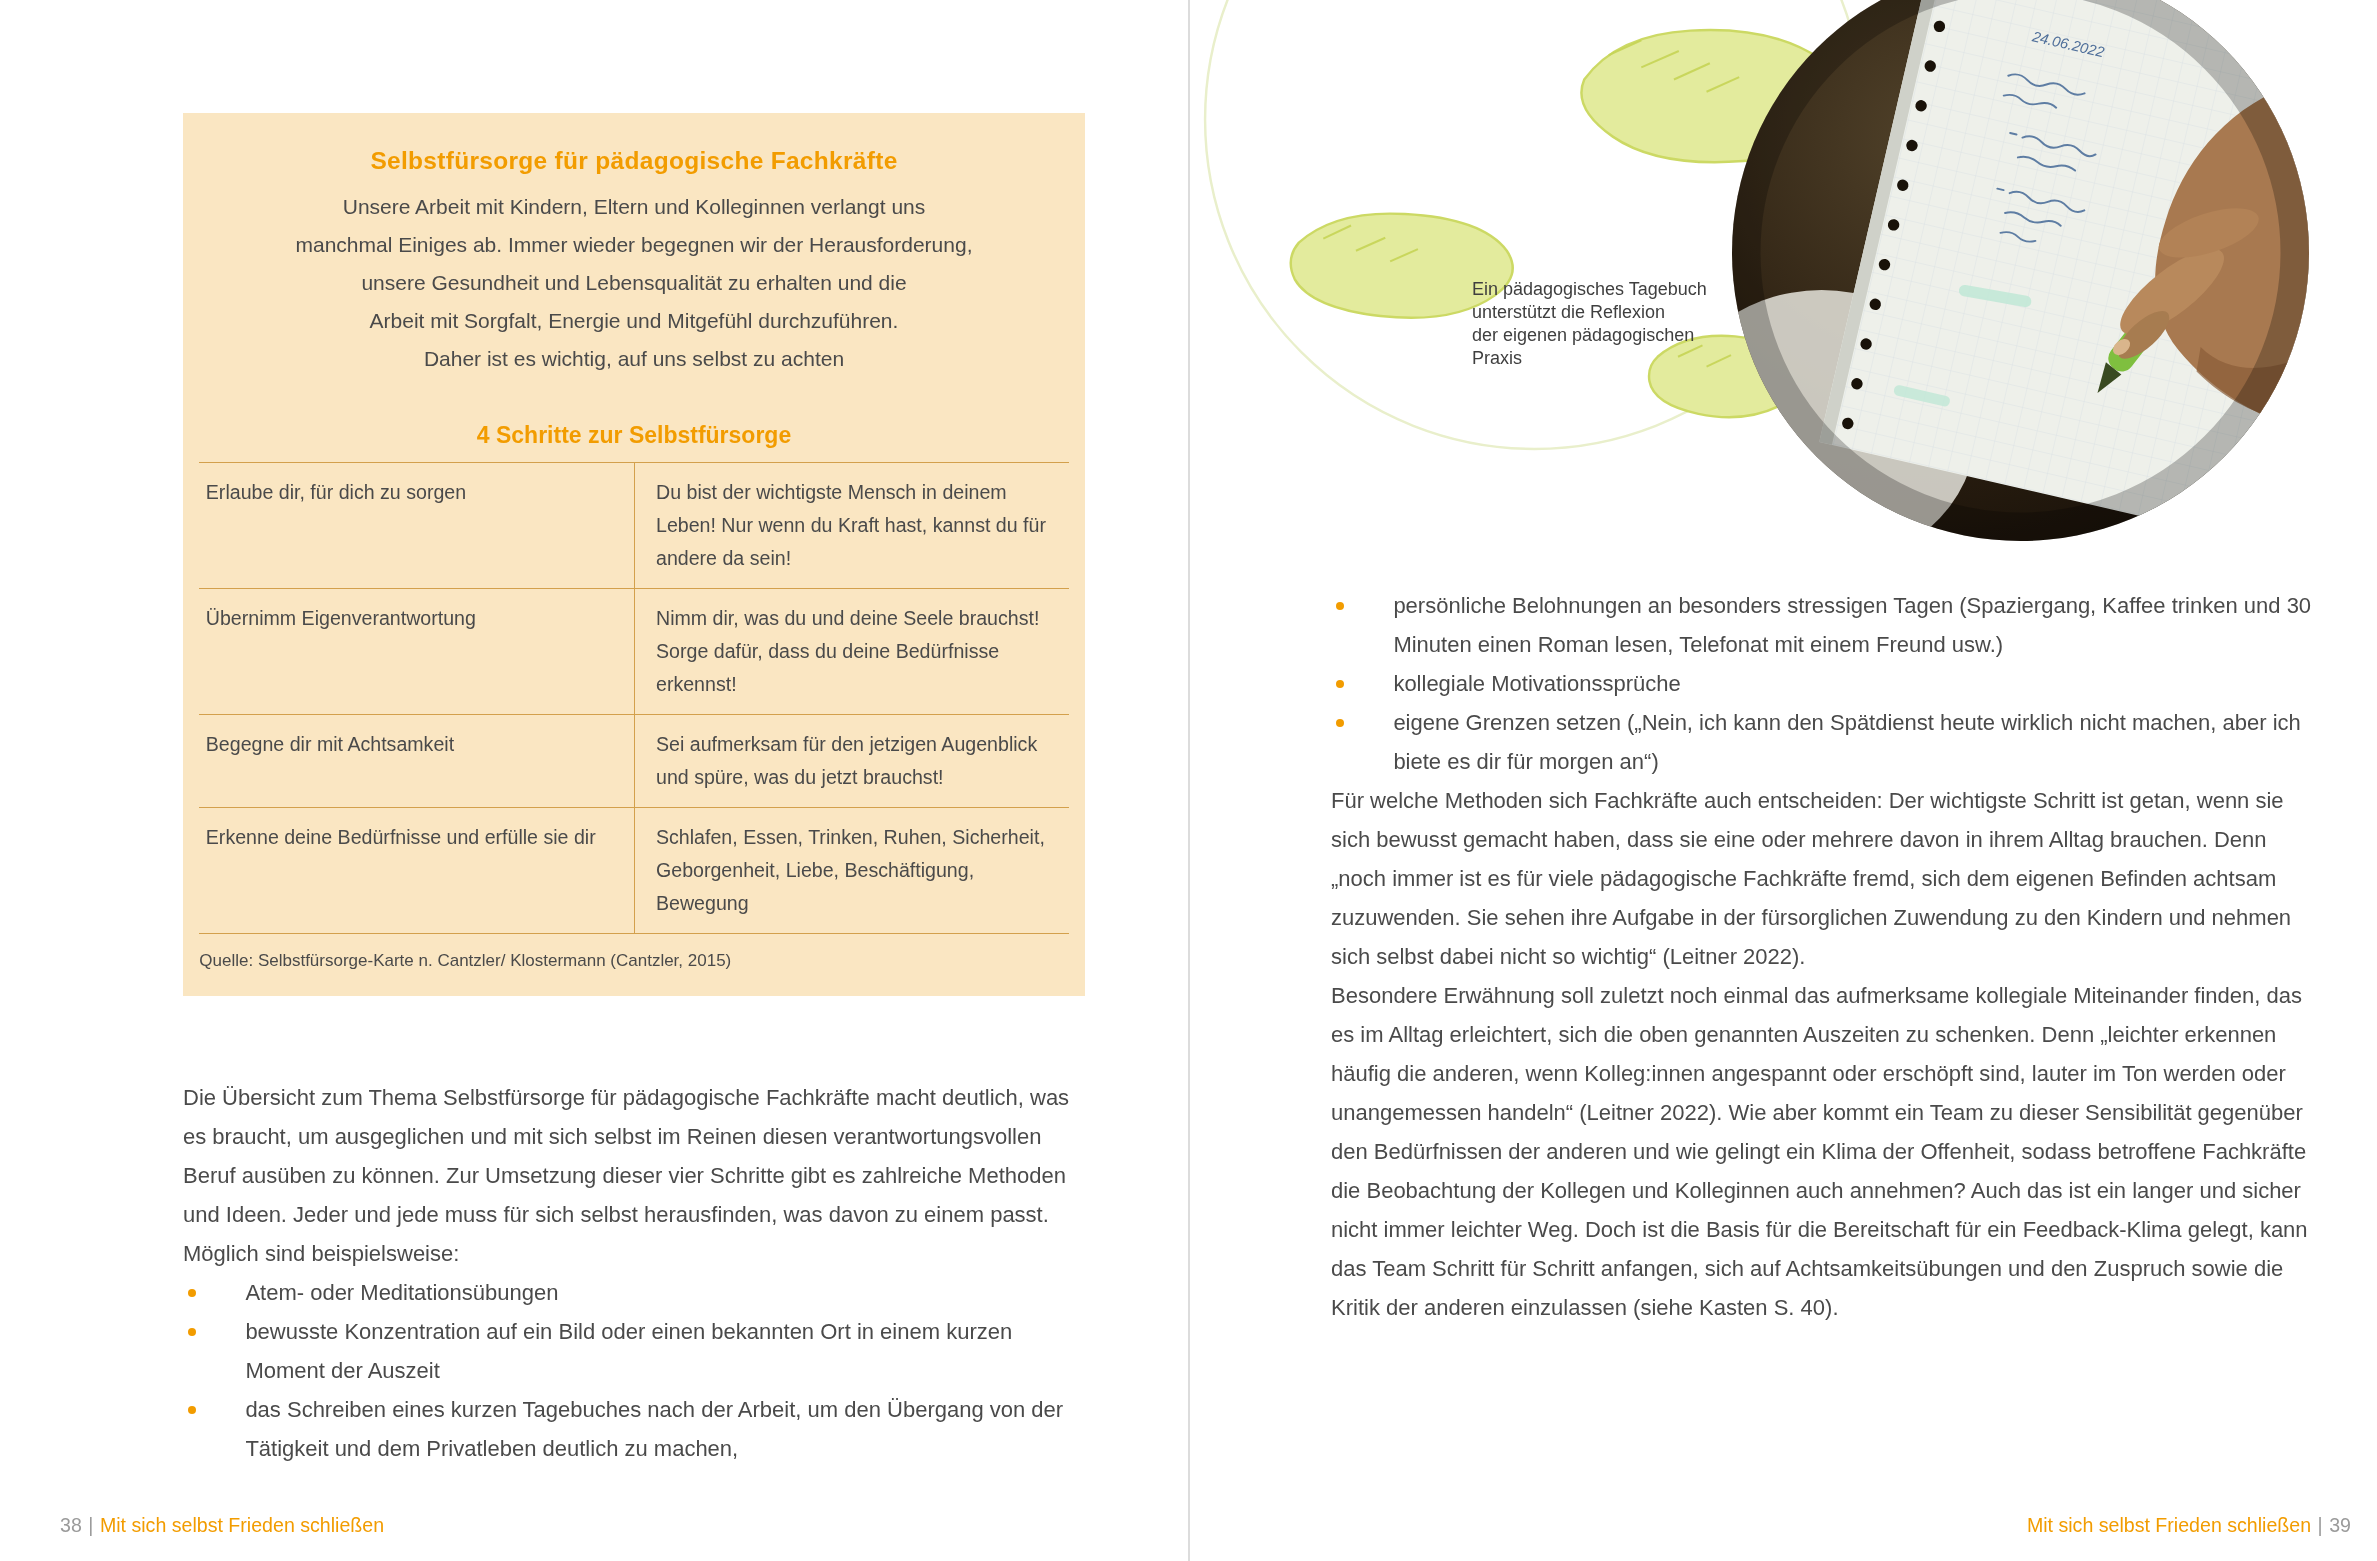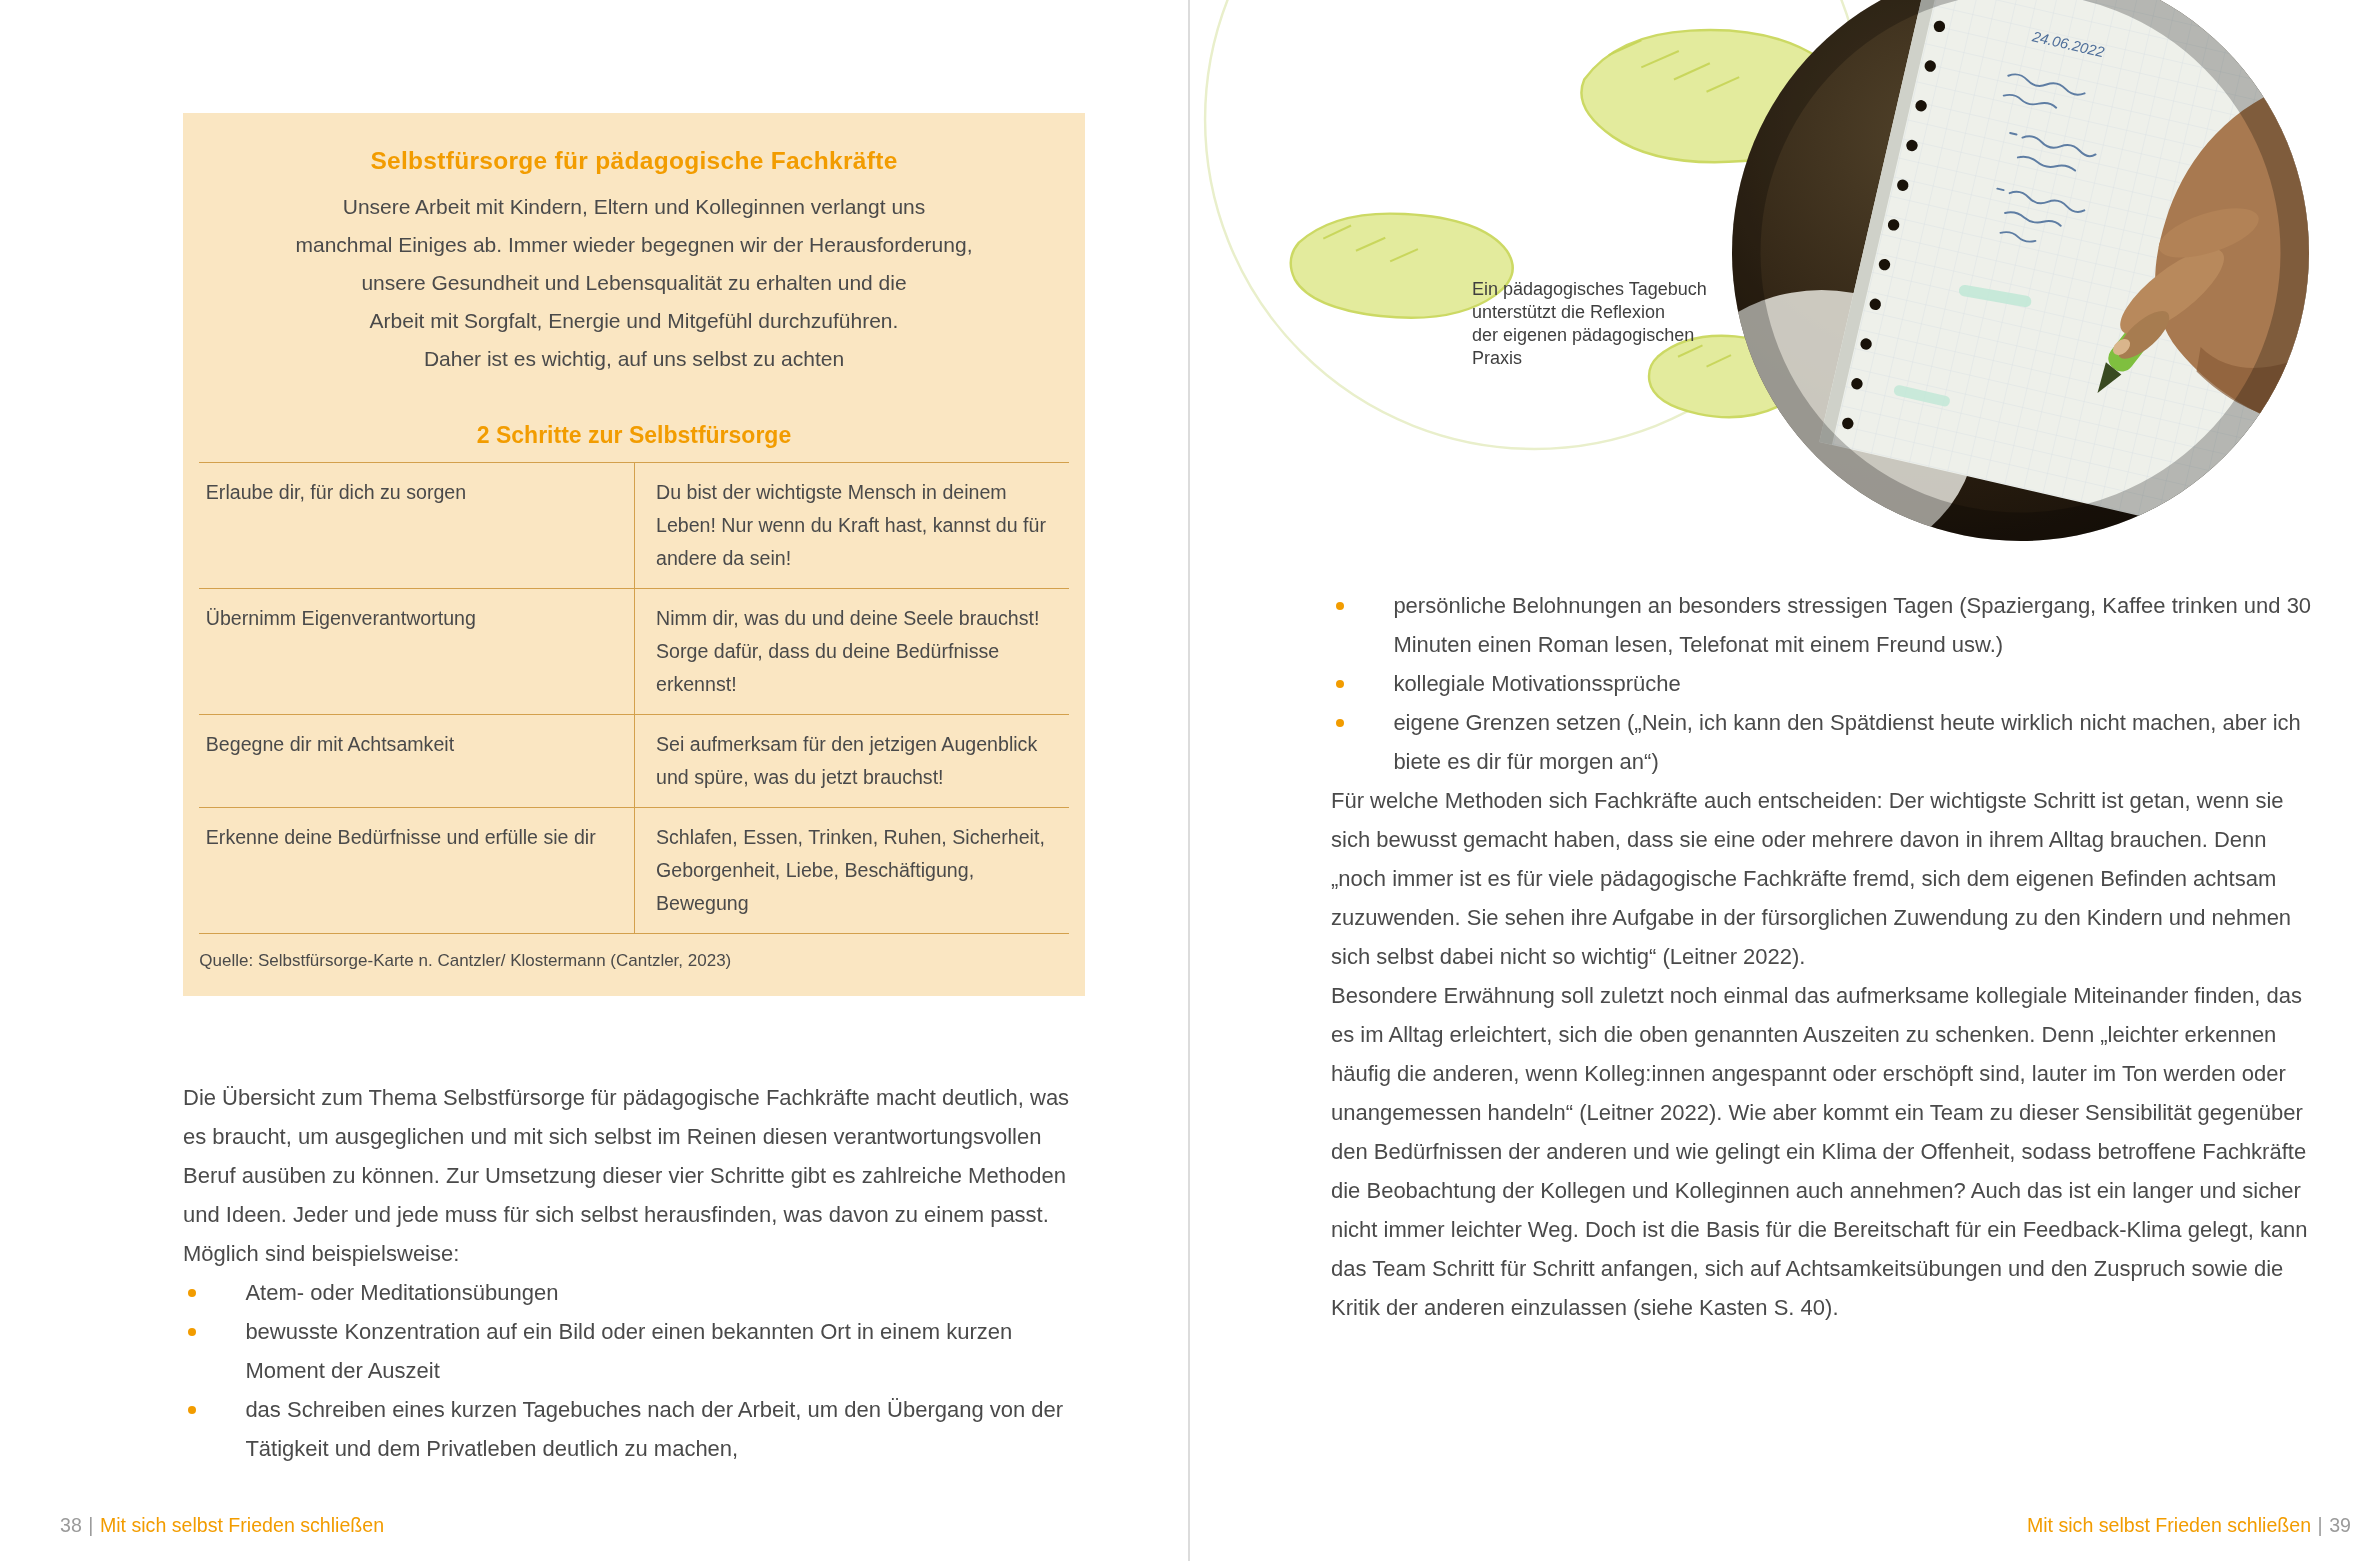--- a/index.html
+++ b/index.html
@@ -58,42 +58,42 @@
 
   <section>
 
     <div class="infobox">
       <h2 class="box-title">Selbstfürsorge für pädagogische Fachkräfte</h2>
       <p class="box-intro">Unsere Arbeit mit Kindern, Eltern und Kolleginnen verlangt uns
 manchmal Einiges ab. Immer wieder begegnen wir der Herausforderung,
 unsere Gesundheit und Lebensqualität zu erhalten und die
 Arbeit mit Sorgfalt, Energie und Mitgefühl durchzuführen.
 Daher ist es wichtig, auf uns selbst zu achten</p>
-      <h3 class="table-title">2 Schritte zur Selbstfürsorge</h3>
+      <h3 class="table-title">4 Schritte zur Selbstfürsorge</h3>
 
       <div class="stable">
         <div class="srow">
           <div class="cell">Erlaube dir, für dich zu sorgen</div>
           <div class="cell right">Du bist der wichtigste Mensch in deinem Leben! Nur wenn du Kraft hast, kannst du für andere da sein!</div>
         </div>
         <div class="srow">
           <div class="cell">Übernimm Eigenverantwortung</div>
           <div class="cell right">Nimm dir, was du und deine Seele brauchst! Sorge dafür, dass du deine Bedürfnisse erkennst!</div>
         </div>
         <div class="srow">
           <div class="cell">Begegne dir mit Achtsamkeit</div>
           <div class="cell right">Sei aufmerksam für den jetzigen Augenblick und spüre, was du jetzt brauchst!</div>
         </div>
         <div class="srow">
           <div class="cell">Erkenne deine Bedürfnisse und erfülle sie dir</div>
           <div class="cell right">Schlafen, Essen, Trinken, Ruhen, Sicherheit, Geborgenheit, Liebe, Beschäftigung, Bewegung</div>
         </div>
       </div>
 
-      <p class="source">Quelle: Selbstfürsorge-Karte n. Cantzler/ Klostermann (Cantzler, 2023)</p>
+      <p class="source">Quelle: Selbstfürsorge-Karte n. Cantzler/ Klostermann (Cantzler, 2015)</p>
     </div>
 
     <div class="body-copy left-body">
       <p>Die Übersicht zum Thema Selbstfürsorge für pädagogische Fachkräfte macht deutlich, was es braucht, um ausgeglichen und mit sich selbst im Reinen diesen verantwortungsvollen Beruf ausüben zu können. Zur Umsetzung dieser vier Schritte gibt es zahlreiche Methoden und Ideen. Jeder und jede muss für sich selbst herausfinden, was davon zu einem passt.</p>
       <p>Möglich sind beispielsweise:</p>
       <ul>
         <li>
           <span class="dot"></span>
           <span class="li-text">Atem- oder Meditationsübungen</span>
         </li>

